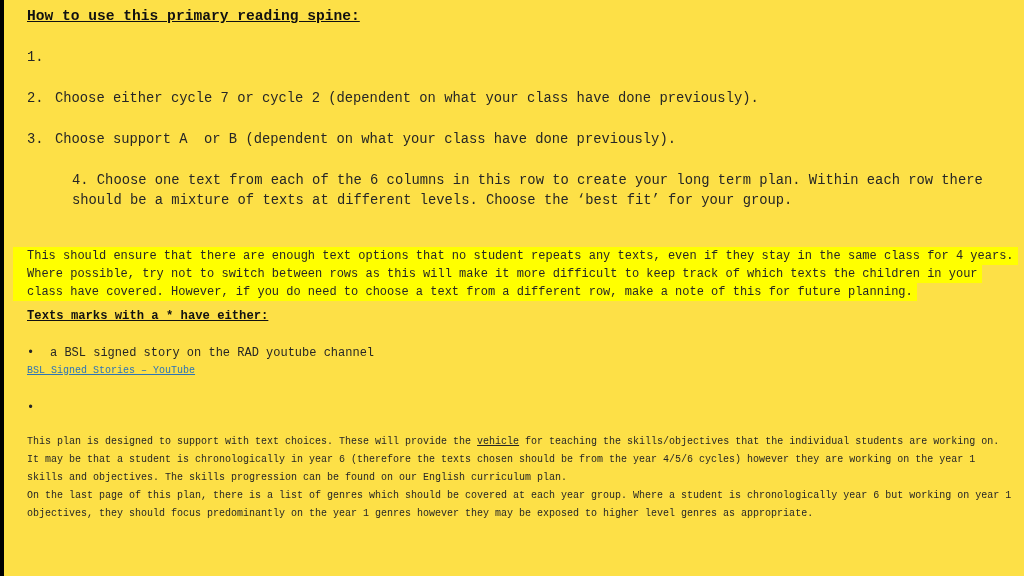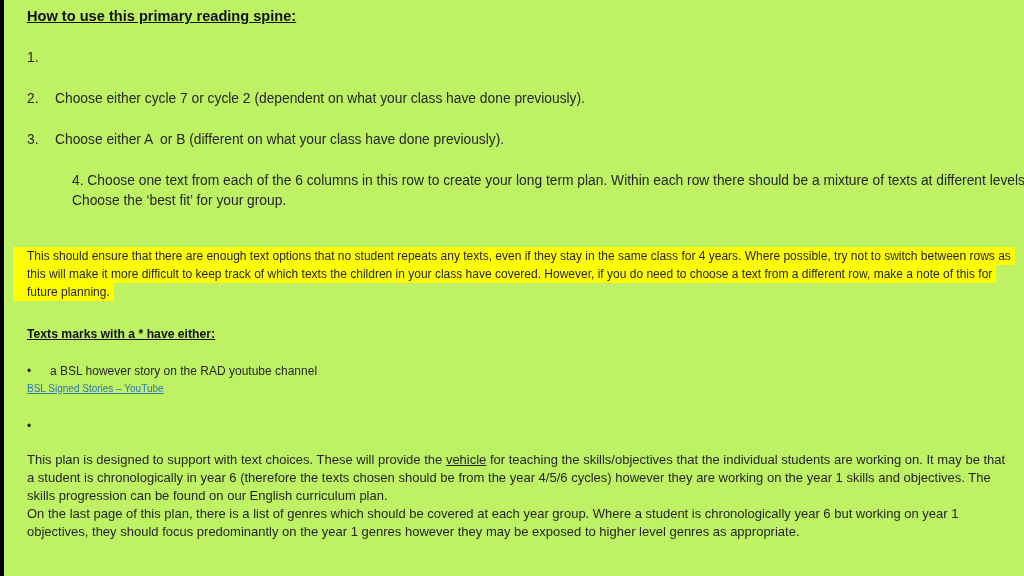--- a/index.html
+++ b/index.html
@@ -1,23 +1,23 @@
 <!DOCTYPE html>
 <html><head>
 <meta charset="utf-8">
 <style>
   * { margin: 0; padding: 0; box-sizing: border-box; }
   html, body { background: #e8e8e8; }
   .slide {
     position: relative;
     width: 1024px;
     height: 576px;
-    background: #bef264;
+    background: #fde047;
     overflow: hidden;
-    font-family: Liberation Sans, sans-serif;
+    font-family: Liberation Mono, monospace;
     color: #262626;
   }
   .edge-bar {
     position: absolute;
     left: 0; top: 0;
     width: 4px; height: 576px;
     background: #000000;
   }
   .content {
     position: absolute;
@@ -55,21 +55,21 @@
     line-height: 18px;
   }
   .hl {
     background: #ffff00;
     padding: 2px 4px 2px 14px;
     -webkit-box-decoration-break: clone;
     box-decoration-break: clone;
     margin-top: 32px;
   }
   .subheading {
-    margin-top: 25px;
+    margin-top: 7px;
     font-size: 12.2px;
     font-weight: bold;
     text-decoration: underline;
     color: #111111;
     line-height: 16px;
   }
   .bullet-row {
     display: flex;
     font-size: 12px;
     line-height: 18px;
@@ -81,21 +81,21 @@
   .link-line {
     font-size: 10px;
     line-height: 18px;
   }
   .hyperlink {
     color: #2e74b5;
     text-decoration: underline;
     cursor: pointer;
   }
   .para-sm {
-    font-size: 13px;
+    font-size: 10px;
     line-height: 18px;
     width: 985px;
   }
   .para-sm.vehicle { margin-top: 16px; }
   .para-sm.genres { }
   .u { text-decoration: underline; }
 </style>
 </head>
 <body>
 
@@ -110,34 +110,34 @@
       <span class="step-num">1.</span>
     </div>
 
     <div class="step">
       <span class="step-num">2.</span>
       <span class="step-text">Choose either cycle 7 or cycle 2 (dependent on what your class have done previously).</span>
     </div>
 
     <div class="step">
       <span class="step-num">3.</span>
-      <span class="step-text">Choose either A  or B (different on what your class have done previously).</span>
+      <span class="step-text">Choose support A  or B (dependent on what your class have done previously).</span>
     </div>
 
     <div class="para-lg">4. Choose one text from each of the 6 columns in this row to create your long term plan. Within each row there should be a mixture of texts at different levels. Choose the ‘best fit’ for your group.</div>
 
     <div class="hl-para">
       <span class="hl">This should ensure that there are enough text options that no student repeats any texts, even if they stay in the same class for 4 years. Where possible, try not to switch between rows as this will make it more difficult to keep track of which texts the children in your class have covered. However, if you do need to choose a text from a different row, make a note of this for future planning.</span>
     </div>
 
     <div class="subheading">Texts marks with a * have either:</div>
 
     <div class="bullet-row first">
       <span class="bullet-marker">•</span>
-      <span>a BSL however story on the RAD youtube channel</span>
+      <span>a BSL signed story on the RAD youtube channel</span>
     </div>
 
     <div class="link-line">
       <span class="hyperlink">BSL Signed Stories – YouTube</span>
     </div>
 
     <div class="bullet-row second">
       <span class="bullet-marker">•</span>
     </div>
 

